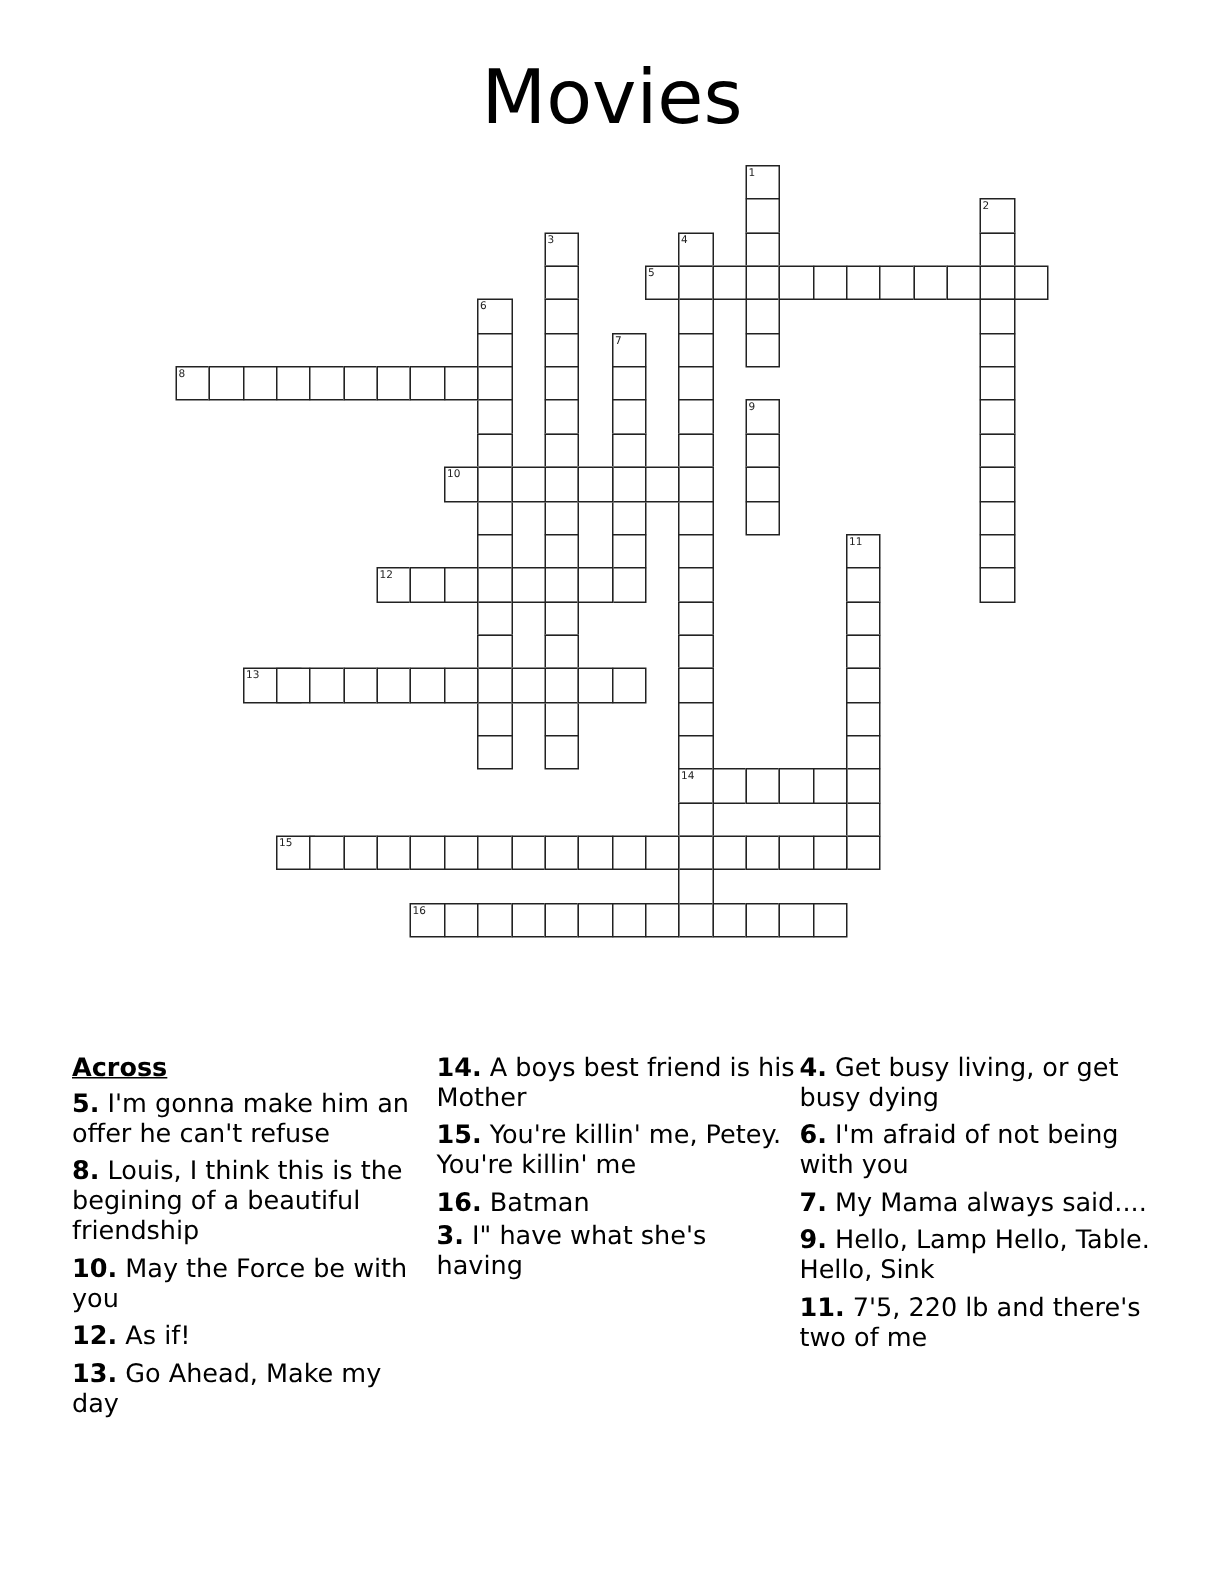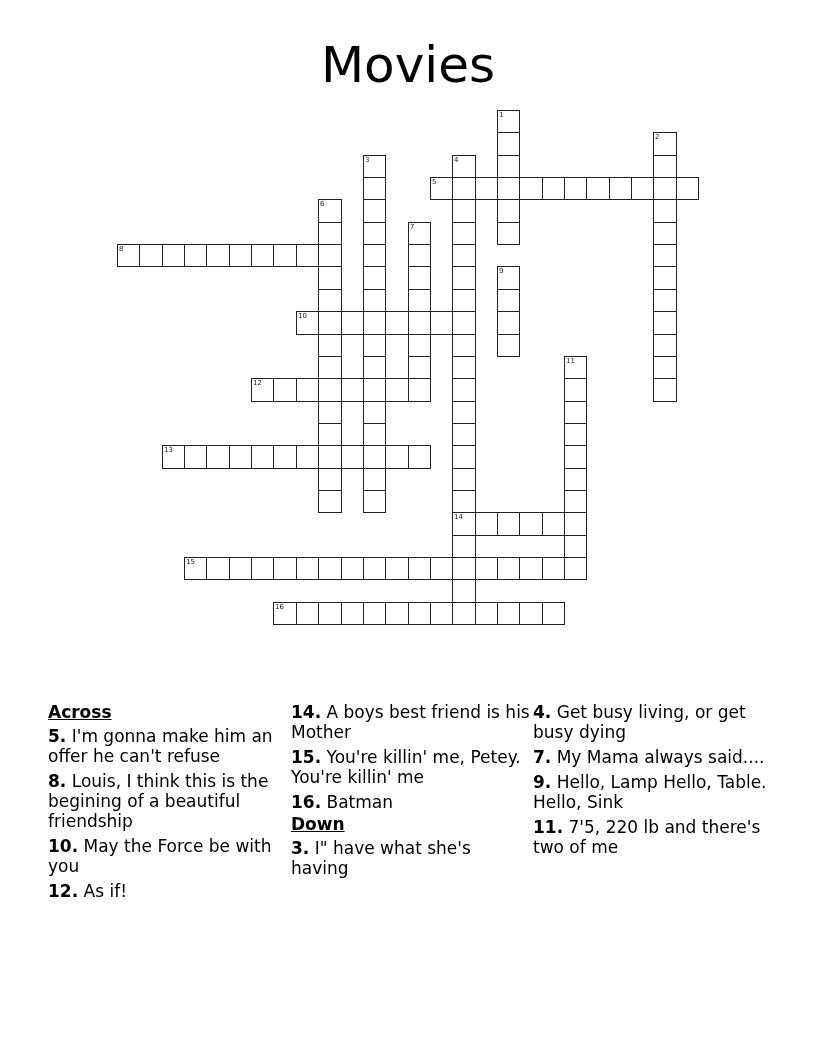--- a/index.html
+++ b/index.html
@@ -214,27 +214,28 @@
     <div class="cell" style="left: 542px; top: 602px; width: 23px; height: 23px;"></div>
   </div>
 
 <div class="clues">
   <div class="col" style="left:48px;">
     <div class="head">Across</div>
     <div class="clue"><b>5.</b> <span>I'm gonna make him an offer he can't refuse</span></div>
     <div class="clue"><b>8.</b> <span>Louis, I think this is the begining of a beautiful friendship</span></div>
     <div class="clue"><b>10.</b> <span>May the Force be with you</span></div>
     <div class="clue"><b>12.</b> <span>As if!</span></div>
+    <div class="clue"><b>13.</b> <span>Go Ahead, Make my day</span></div>
   </div>
   <div class="col" style="left:291px;">
     <div class="clue"><b>14.</b> <span>A boys best friend is his Mother</span></div>
     <div class="clue"><b>15.</b> <span>You're killin' me, Petey. You're killin' me</span></div>
     <div class="clue" style="margin-bottom:2px;"><b>16.</b> <span>Batman</span></div>
-    <div class="head">Down</div>
     <div class="clue"><b>3.</b> <span>I" have what she's having</span></div>
   </div>
   <div class="col" style="left:533px;">
     <div class="clue"><b>4.</b> <span>Get busy living, or get busy dying</span></div>
+    <div class="clue"><b>6.</b> <span>I'm afraid of not being with you</span></div>
     <div class="clue"><b>7.</b> <span>My Mama always said....</span></div>
     <div class="clue"><b>9.</b> <span>Hello, Lamp Hello, Table. Hello, Sink</span></div>
     <div class="clue"><b>11.</b> <span>7'5, 220 lb and there's two of me</span></div>
   </div>
 </div>
 
 </body></html>

